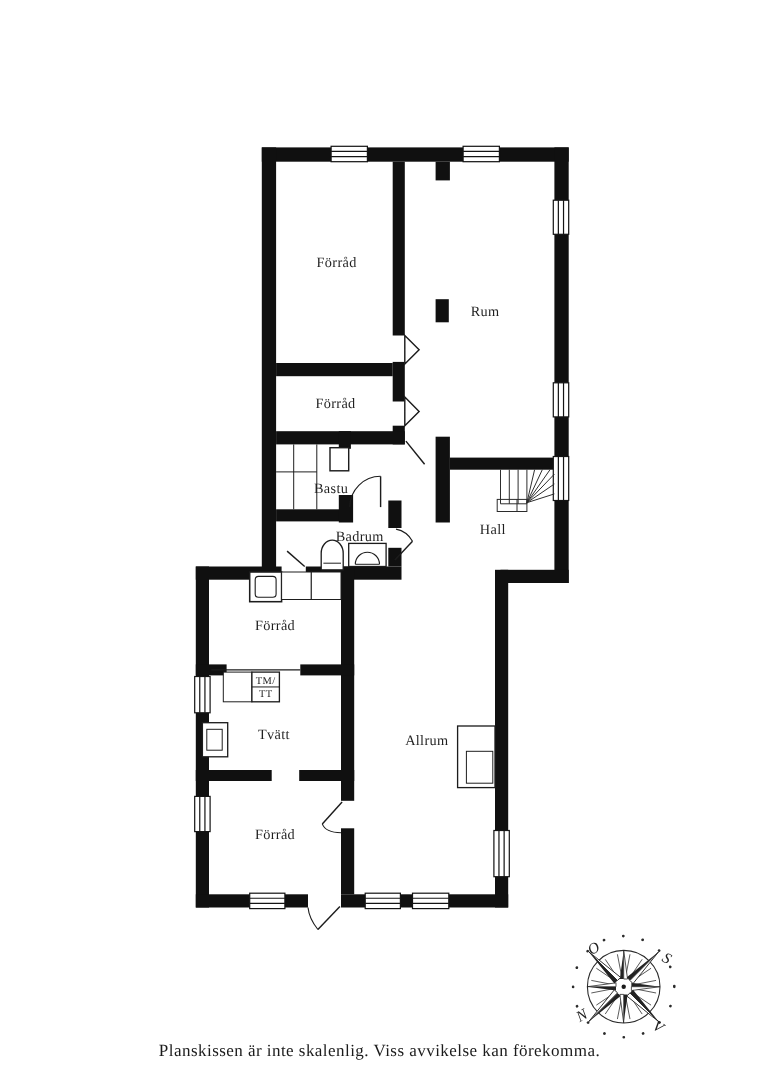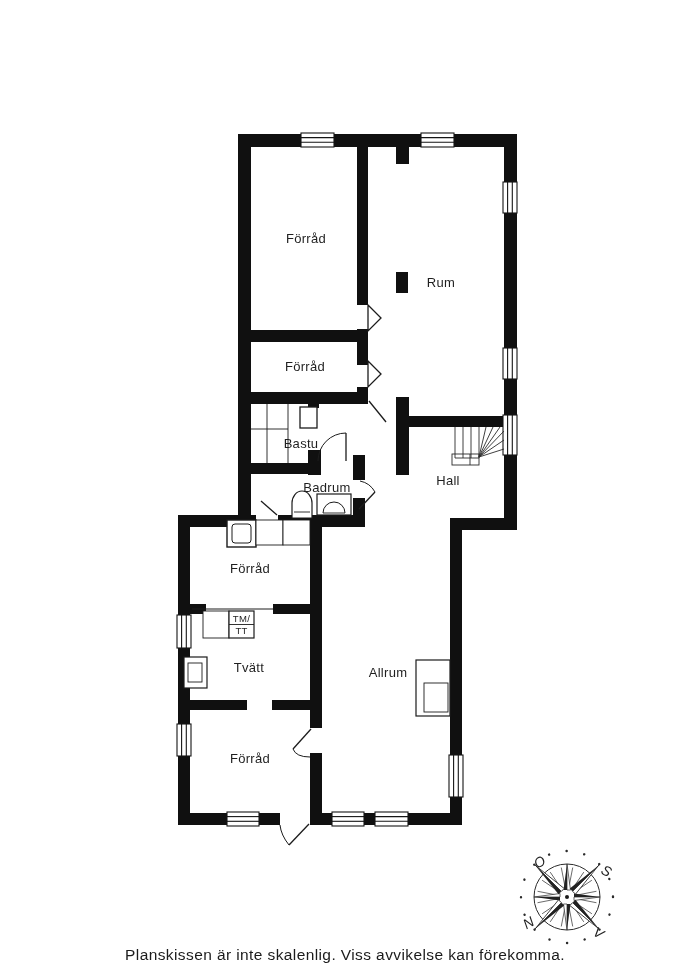--- a/index.html
+++ b/index.html
@@ -1,17 +1,17 @@
 <!DOCTYPE html>
 <html><head>
 <meta charset="utf-8">
 <style>
   html,body{margin:0;padding:0;background:#ffffff;}
   .page{position:relative;width:690px;height:976px;background:#ffffff;overflow:hidden;
-        font-family:Liberation Sans, sans-serif;}
+        font-family:Liberation Serif, serif;}
   svg{display:block;}
   text{fill:#1f1f1f;}
   .room-label{font-size:13px;letter-spacing:.3px;}
   .small-label{font-size:9.5px;}
   .caption{font-size:15.5px;letter-spacing:.4px;fill:#1b1b1b;}
   .compass-letter{font-size:14px;font-style:italic;}
 </style>
 </head>
 <body>
 

